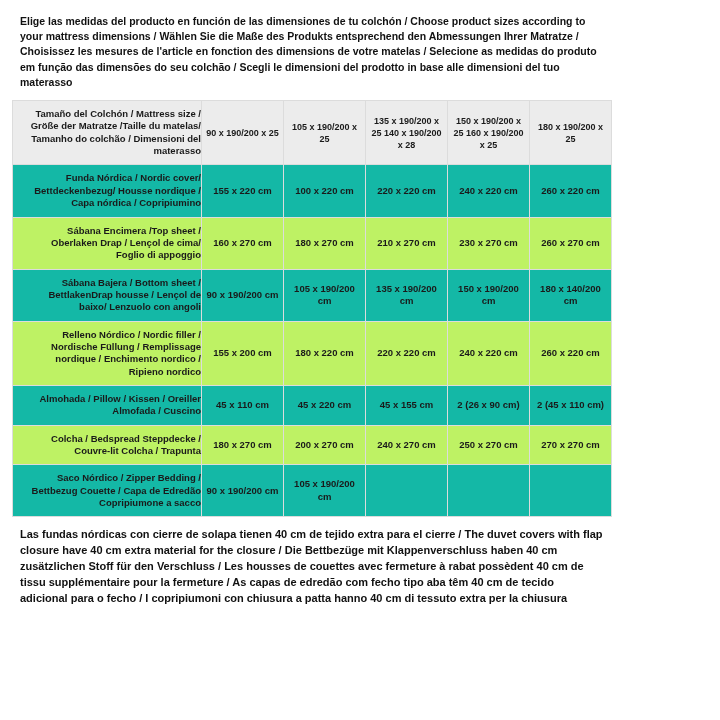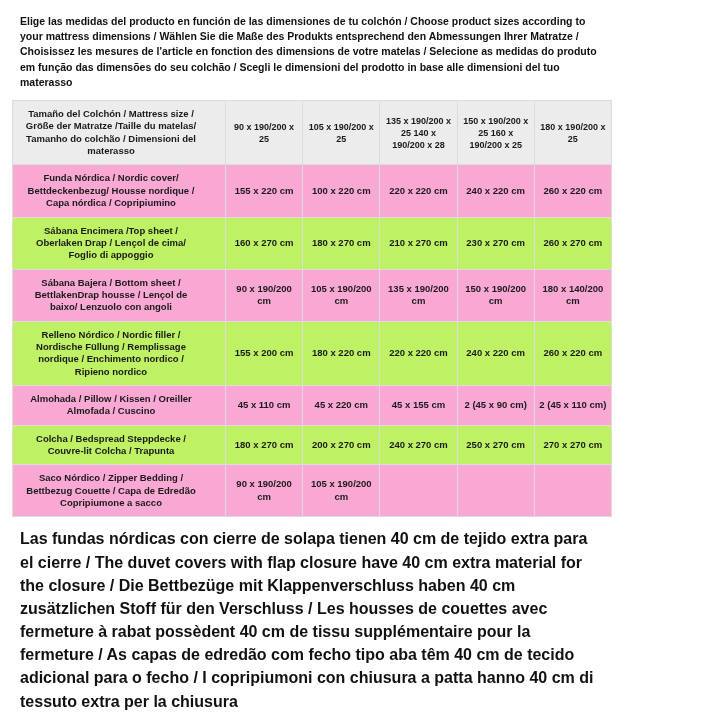--- a/index.html
+++ b/index.html
@@ -40,46 +40,46 @@
     font-size: 9.5px;
     line-height: 1.3;
   }
   .row-head {
     background: #ececec;
   }
   .row-alt {
     background: #bef264;
   }
   .row-plain {
-    background: #f9a8d4;
+    background: #14b8a6;
   }
   td.rowlabel {
     width: 180px;
-    padding: 7px 24px 7px 8px;
+    padding: 7px 0 7px 8px;
     font-weight: bold;
-    text-align: center;
+    text-align: right;
     font-size: 9.5px;
     line-height: 1.32;
   }
   td.cell {
     text-align: center;
     font-weight: bold;
     padding: 7px 4px;
     font-size: 9.5px;
   }
   tr.header-row td.cell {
     font-weight: bold;
     font-size: 9px;
     line-height: 1.35;
   }
   tr.header-row td.rowlabel {
     font-size: 9.5px;
   }
   .footnote {
-    font-size: 16px;
+    font-size: 11px;
     line-height: 1.45;
     font-weight: bold;
     color: #111;
     margin: 10px 8px 6px 8px;
   }
 </style>
 </head>
 <body>
 
 <div class="page">
@@ -131,21 +131,21 @@
         <td class="cell">220 x 220 cm</td>
         <td class="cell">240 x 220 cm</td>
         <td class="cell">260 x 220 cm</td>
       </tr>
 
       <tr class="row-plain">
         <td class="rowlabel">Almohada / Pillow / Kissen / Oreiller Almofada / Cuscino</td>
         <td class="cell">45 x 110 cm</td>
         <td class="cell">45 x 220 cm</td>
         <td class="cell">45 x 155 cm</td>
-        <td class="cell">2 (45 x 90 cm)</td>
+        <td class="cell">2 (26 x 90 cm)</td>
         <td class="cell">2 (45 x 110 cm)</td>
       </tr>
 
       <tr class="row-alt">
         <td class="rowlabel">Colcha / Bedspread Steppdecke / Couvre-lit Colcha / Trapunta</td>
         <td class="cell">180 x 270 cm</td>
         <td class="cell">200 x 270 cm</td>
         <td class="cell">240 x 270 cm</td>
         <td class="cell">250 x 270 cm</td>
         <td class="cell">270 x 270 cm</td>

